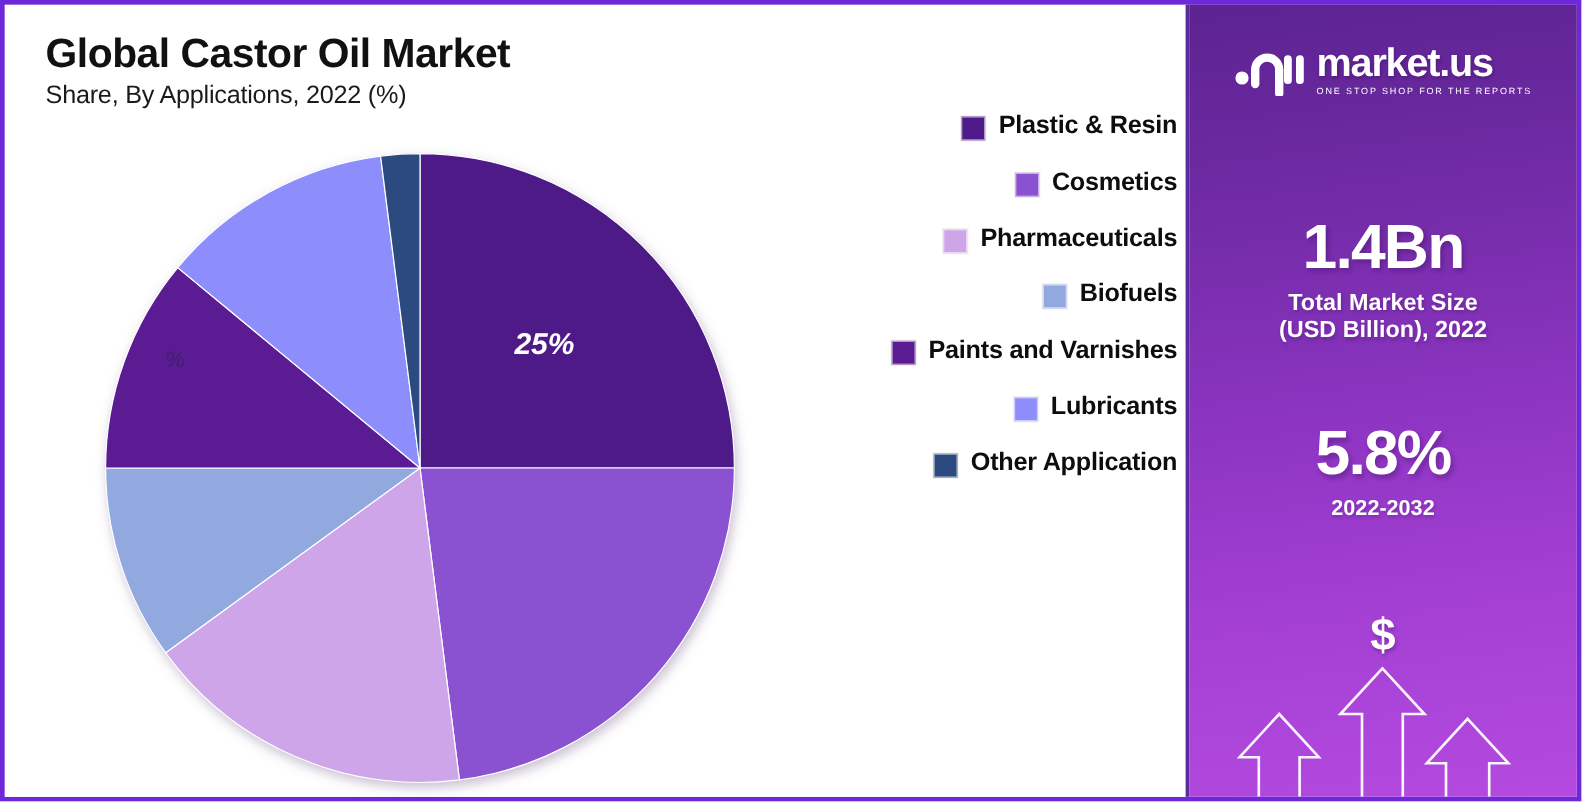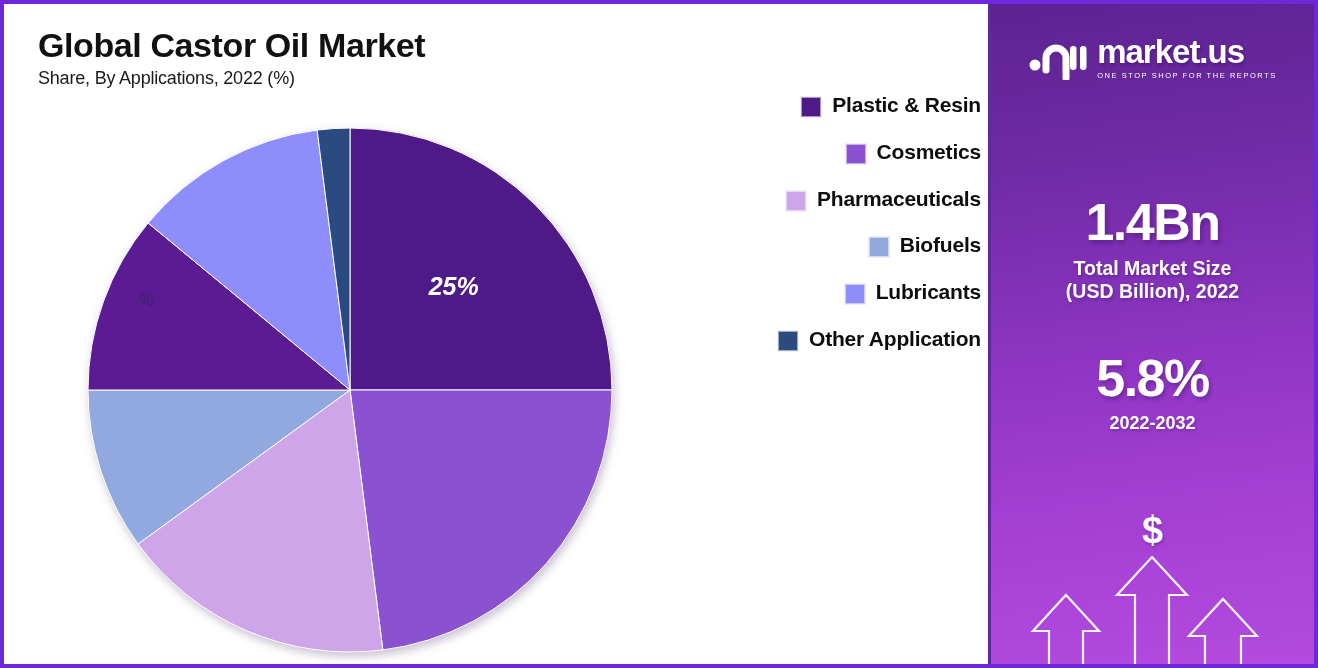--- a/index.html
+++ b/index.html
@@ -17,21 +17,21 @@
   .divider-line{
     position:absolute;left:984px;top:0;width:3px;height:660px;background:#5B2A9D;
   }
 
   .title-block{position:absolute;left:34px;top:22px;}
   .chart-title{
     font-size:34px;font-weight:bold;color:#111;letter-spacing:-0.4px;
     line-height:1.12;white-space:nowrap;margin:0;
   }
   .chart-subtitle{
-    font-size:18px;font-weight:normal;color:#1a1a1a;letter-spacing:-0.2px;
+    font-size:21px;font-weight:normal;color:#1a1a1a;letter-spacing:-0.2px;
     margin:4px 0 0 0;white-space:nowrap;
   }
 
   
   .pie-wrap{position:absolute;left:80px;top:120px;width:532px;height:532px;}
   .pie-svg{display:block;width:532px;height:532px;
            filter:drop-shadow(2px 4px 5px rgba(60,30,90,0.28));}
   .slice-label{
     font-family:"Liberation Sans",sans-serif;font-size:25px;font-weight:bold;
     font-style:italic;fill:#ffffff;
@@ -83,21 +83,21 @@
   .stat-value{
     font-size:52px;font-weight:bold;color:#fff;line-height:1;letter-spacing:-1.5px;
     text-shadow:2px 3px 4px rgba(45,10,75,.33);
   }
   .stat-caption{
     font-size:19.5px;font-weight:bold;color:#fff;line-height:1.2;margin-top:9px;
     text-shadow:1px 2px 3px rgba(45,10,75,.28);
   }
   .stat-caption.small{font-size:18px;}
 
-  .stat-1{top:192px;}
+  .stat-1{top:176px;}
   .stat-2{top:348px;}
 
   .arrows{position:absolute;left:0;bottom:0;width:323px;height:165px;}
   .dollar{
     position:absolute;left:0;top:10px;width:323px;text-align:center;
     font-size:38px;font-weight:bold;color:#fff;
     text-shadow:1px 2px 3px rgba(45,10,75,.3);
   }
 </style>
 </head>
@@ -139,20 +139,24 @@
         </div>
         <div class="legend-item">
           <span class="legend-swatch" style="background: rgb(207, 165, 234);"></span>
           <span class="legend-label">Pharmaceuticals</span>
         </div>
         <div class="legend-item">
           <span class="legend-swatch" style="background: rgb(146, 169, 223);"></span>
           <span class="legend-label">Biofuels</span>
         </div>
         <div class="legend-item">
+          <span class="legend-swatch" style="background: rgb(91, 27, 147);"></span>
+          <span class="legend-label">Paints and Varnishes</span>
+        </div>
+        <div class="legend-item">
           <span class="legend-swatch" style="background: rgb(141, 141, 252);"></span>
           <span class="legend-label">Lubricants</span>
         </div>
         <div class="legend-item">
           <span class="legend-swatch" style="background: rgb(42, 74, 128);"></span>
           <span class="legend-label">Other Application</span>
         </div>
       </div>
   </div>
 

